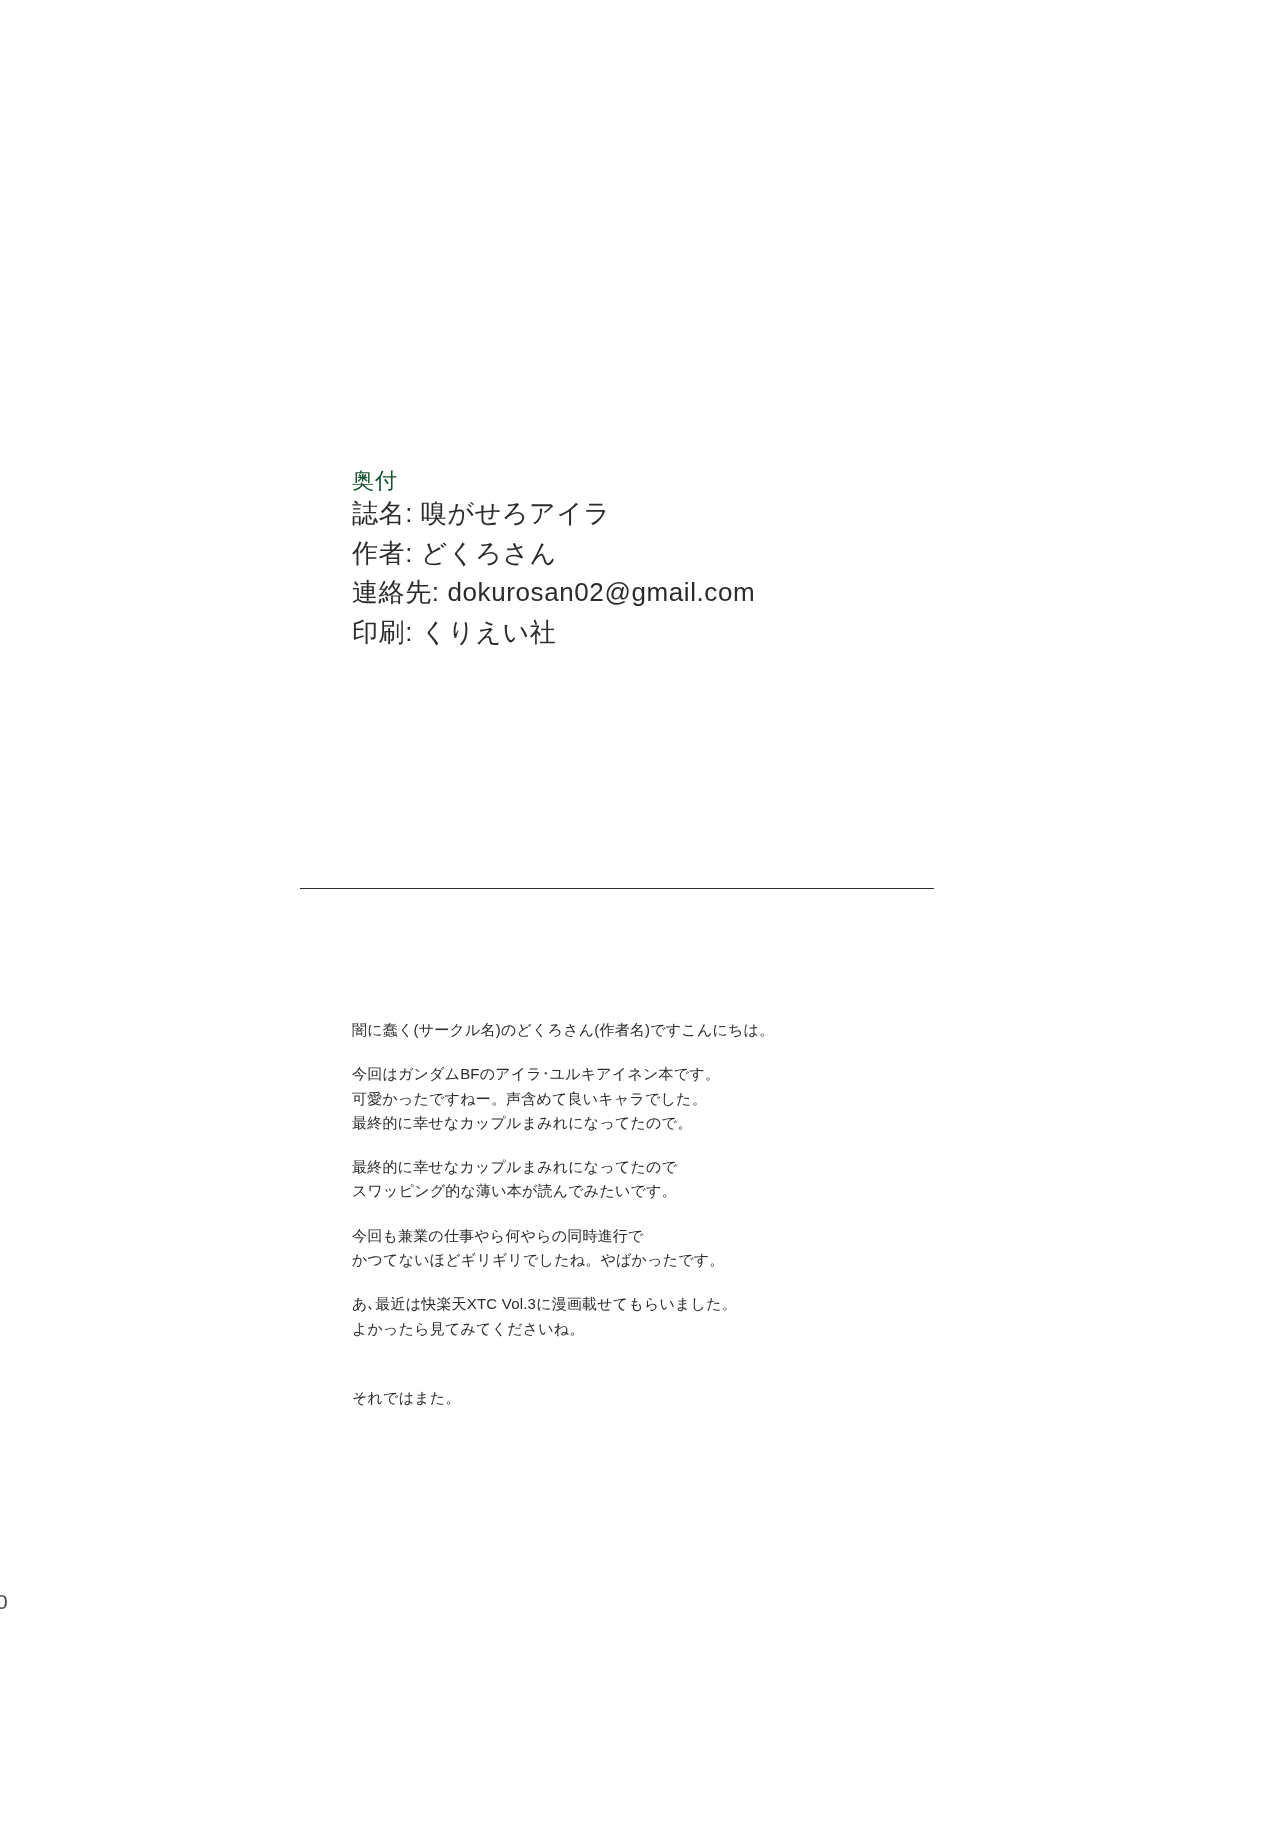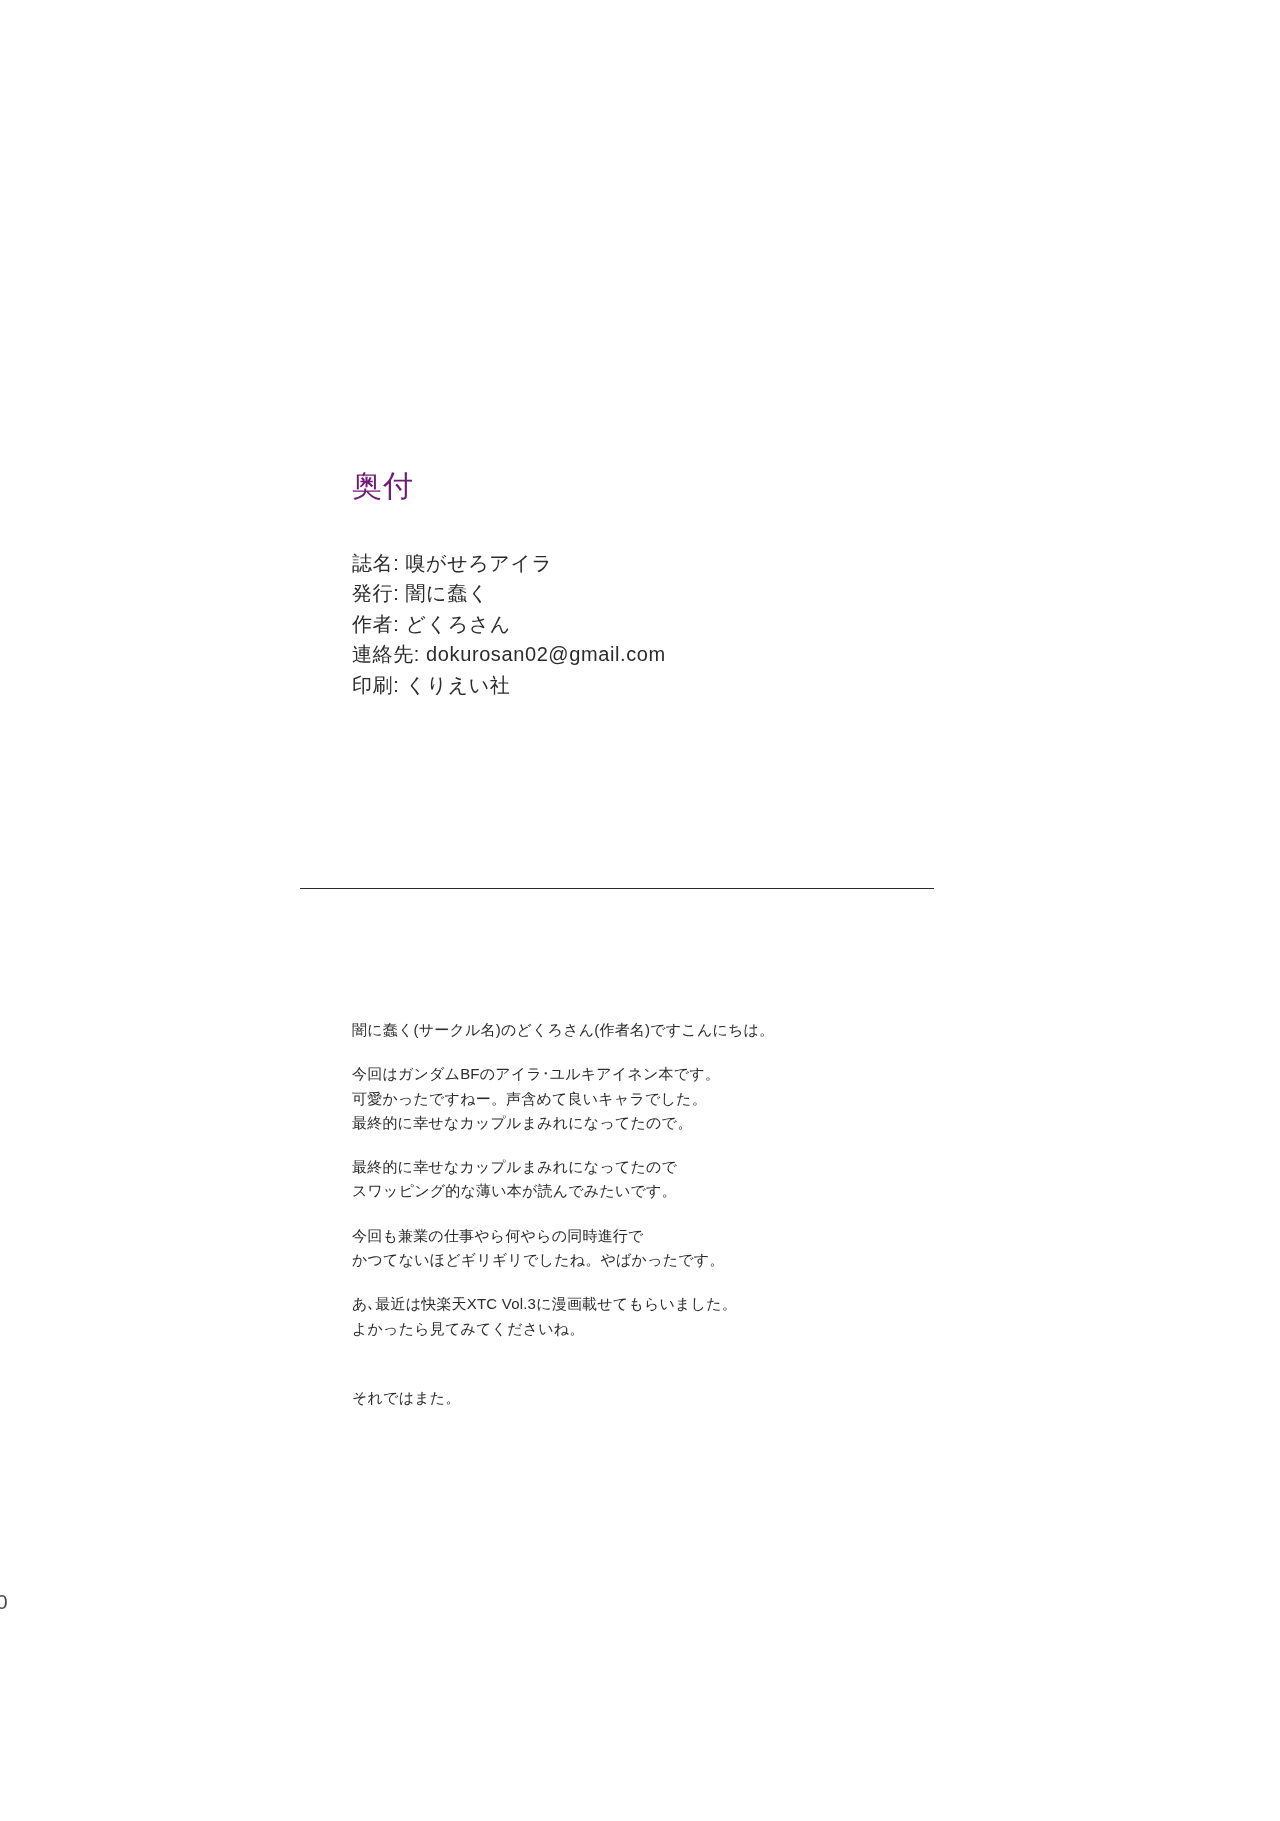--- a/index.html
+++ b/index.html
@@ -32,35 +32,34 @@
   }
 
   .colophon {
     position: absolute;
     left: 352px;
     top: 468px;
     width: 640px;
   }
 
   .colophon-title {
-    font-size: 30px;
+    font-size: 22px;
     line-height: 1.2;
-    color: #701a75;
-    margin-bottom: 44px;
+    color: #14532d;
     letter-spacing: 1px;
   }
 
   .colophon-list {
     list-style: none;
     margin: 0;
     padding: 0;
   }
 
   .colophon-list li {
-    font-size: 20px;
+    font-size: 26px;
     line-height: 1.52;
     color: #2b2b2b;
     white-space: nowrap;
     letter-spacing: 0.6px;
   }
 
   .divider {
     position: absolute;
     left: 300px;
     top: 888px;
@@ -97,21 +96,20 @@
 <body>
 
 <div class="page">
 
   <div class="page-number">0</div>
 
   <div class="colophon">
     <div class="colophon-title">奥付</div>
     <ul class="colophon-list">
       <li>誌名: 嗅がせろアイラ</li>
-      <li>発行: 闇に蠢く</li>
       <li>作者: どくろさん</li>
       <li>連絡先: dokurosan02@gmail.com</li>
       <li>印刷: くりえい社</li>
     </ul>
   </div>
 
   <div class="divider"></div>
 
   <div class="afterword">
 

